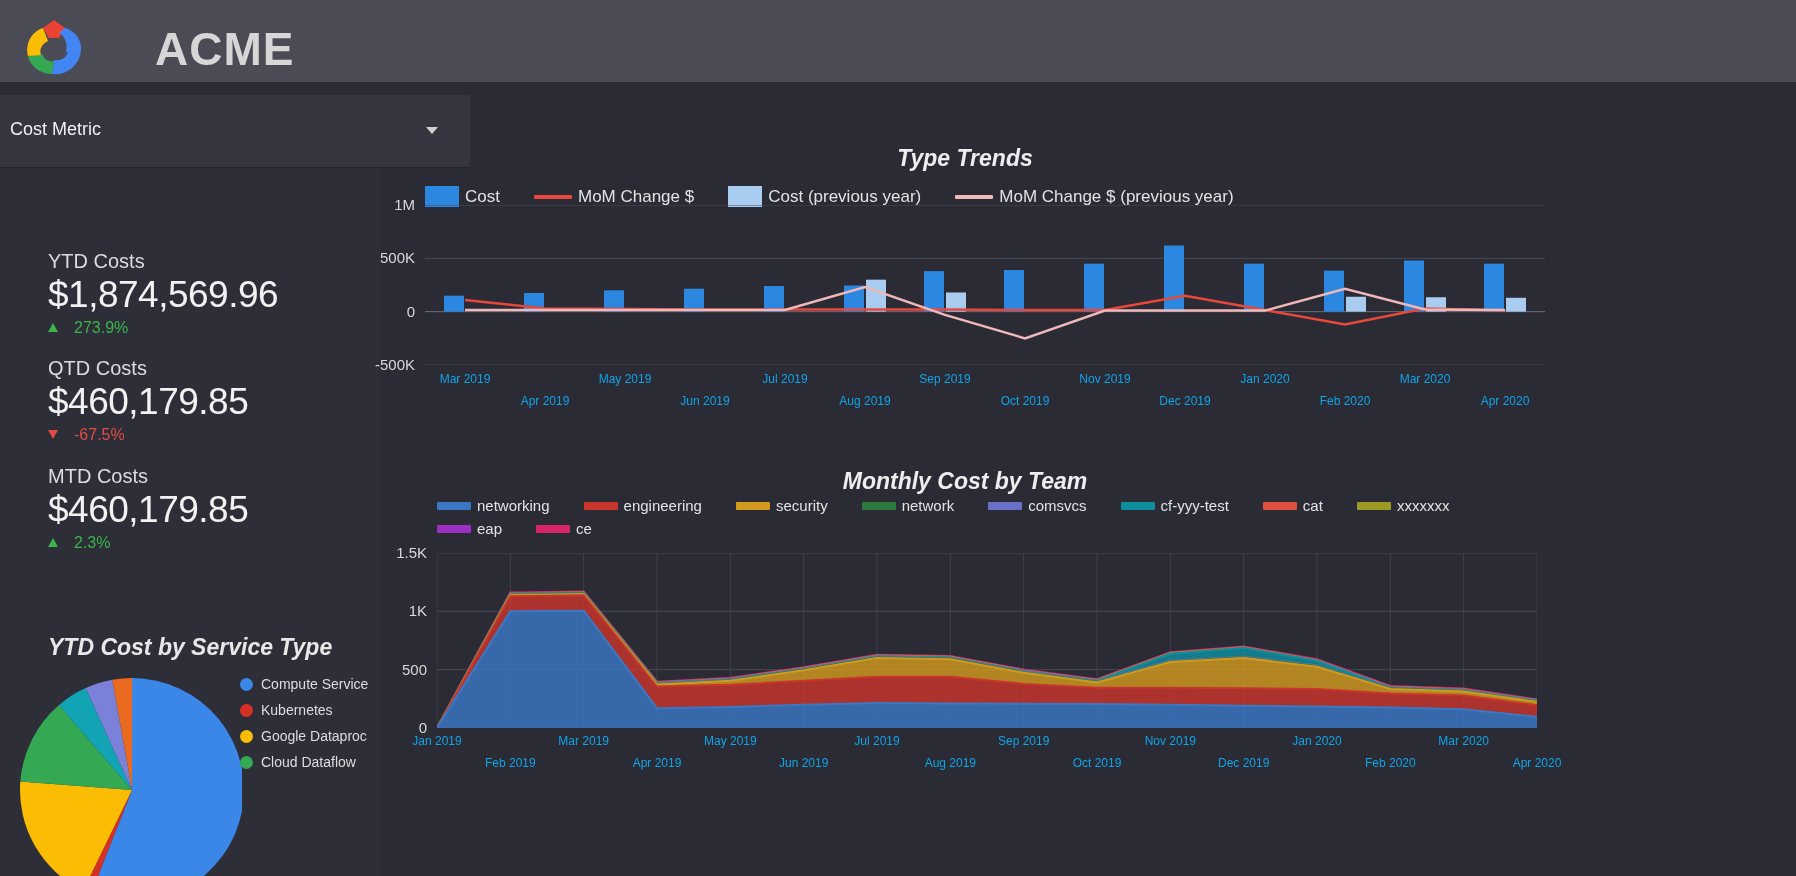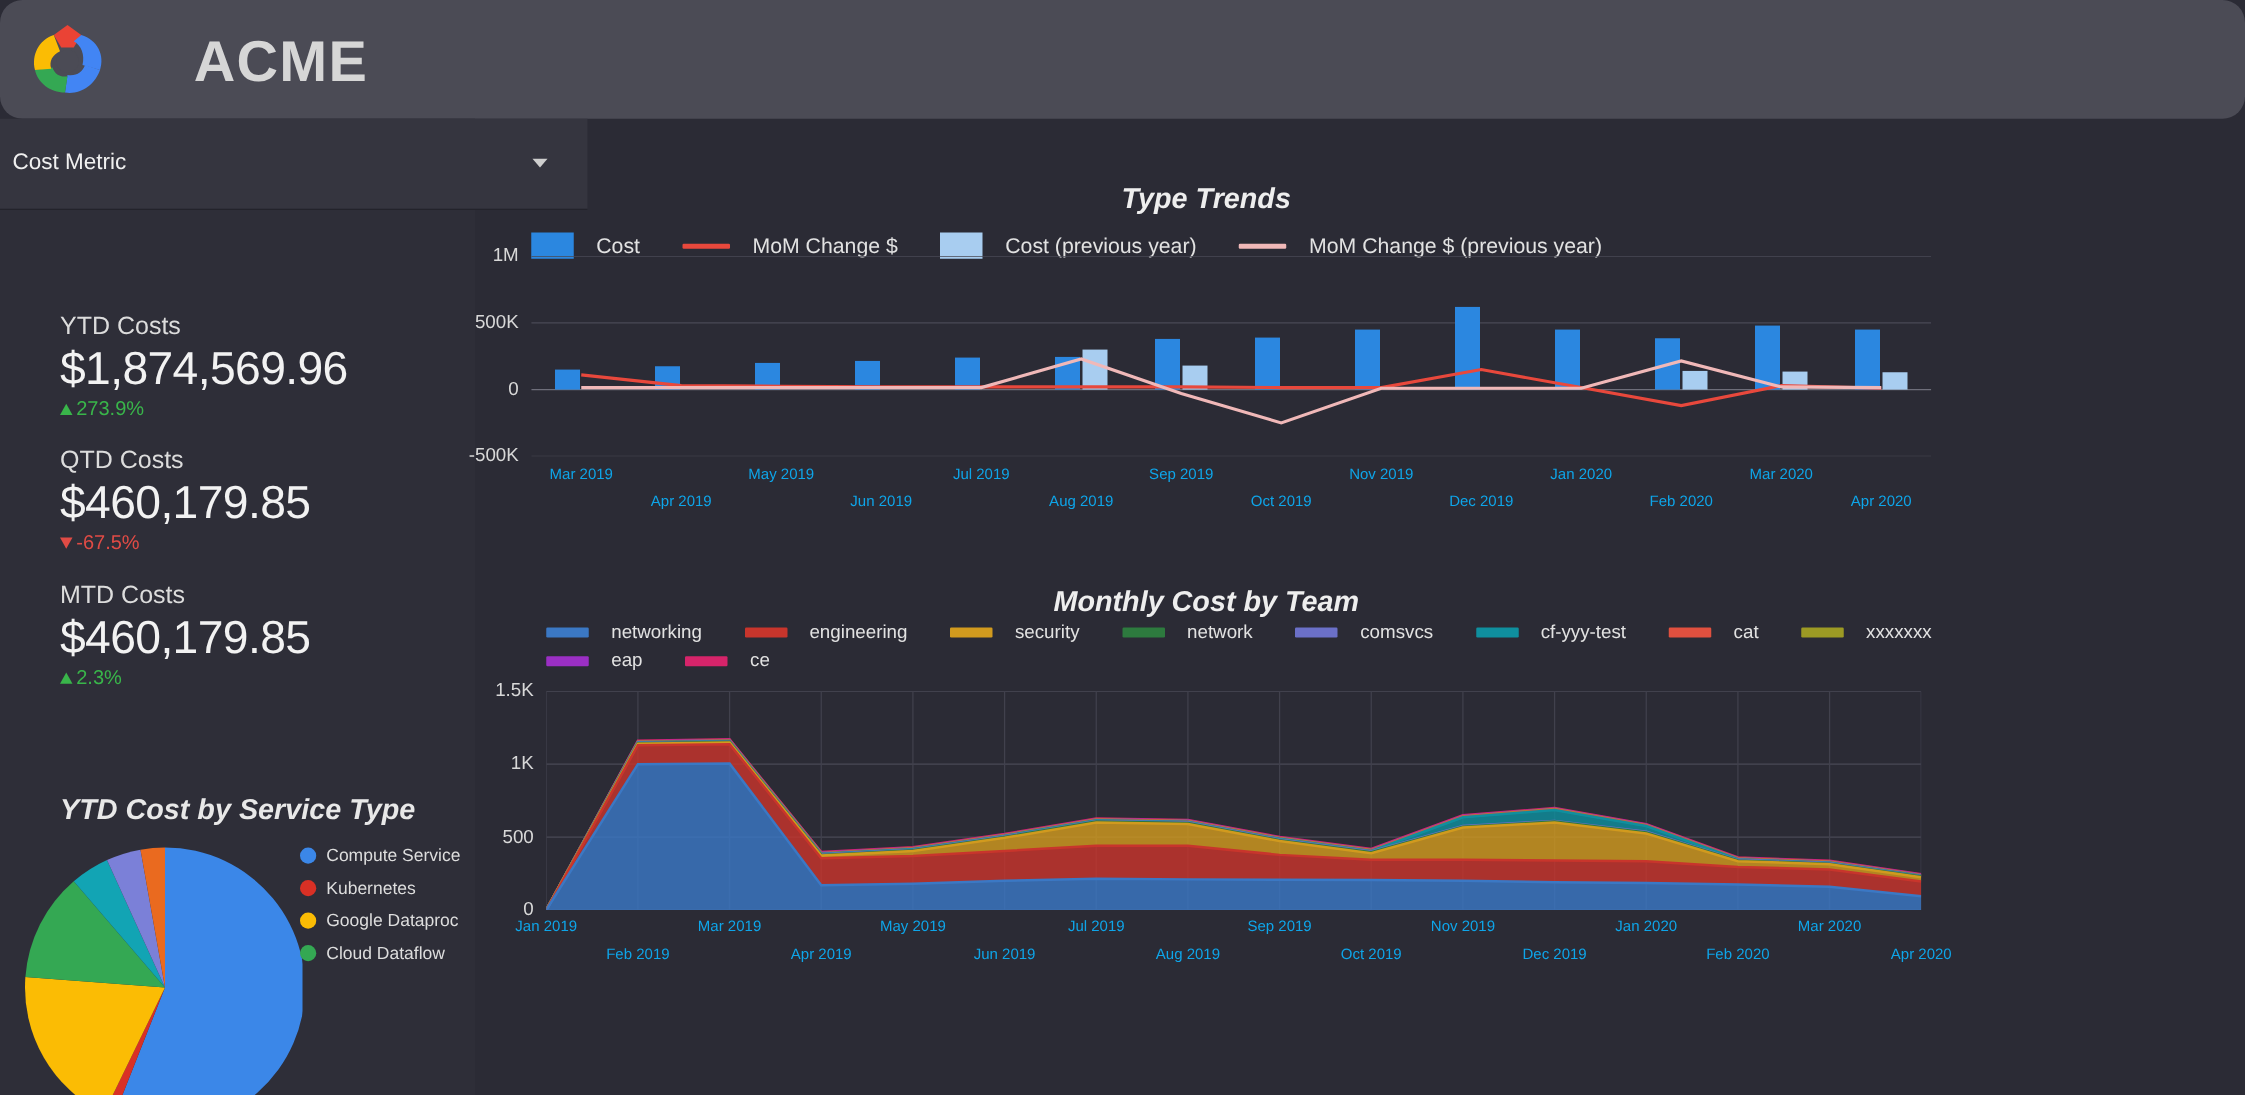--- a/index.html
+++ b/index.html
@@ -7,23 +7,22 @@
     width:1796px; height:876px;
     background:#2b2b35;
     font-family:"Liberation Sans", sans-serif;
     overflow:hidden;
     color:#e8e8e8;
   }
   #app { position:relative; width:1796px; height:876px; }
 
   
   .header {
-    position:absolute; left:0; top:0; width:1796px; height:95px;
+    position:absolute; left:0; top:0; width:1796px; height:82px;
     background:#4b4b55;
-    border-radius:18px;
   }
   .logo { position:absolute; left:18px; top:16px; width:72px; height:64px; }
   .brand {
     position:absolute; left:155px; top:22px;
     font-size:46px; font-weight:bold; color:#d6d6d6;
     letter-spacing:1px;
   }
   .page-title {
     position:absolute; left:0; top:22px; width:1530px;
     text-align:center;
@@ -48,21 +47,21 @@
     position:absolute; right:32px; top:32px;
     width:0;height:0;
     border-left:6px solid transparent;
     border-right:6px solid transparent;
     border-top:7px solid #cfcfcf;
   }
 
   .kpi { position:absolute; left:48px; }
   .kpi-label { font-size:20px; color:#dcdcdc; margin-bottom:2px; }
   .kpi-value { font-size:37px; color:#f2f2f2; letter-spacing:-0.5px; line-height:1.08; }
-  .kpi-delta { font-size:16px; margin-top:4px; display:flex; align-items:center; gap:3px; }
+  .kpi-delta { font-size:16px; margin-top:4px; display:flex; align-items:center; gap:16px; }
   .arrow-up {
     width:0;height:0;
     border-left:5px solid transparent;
     border-right:5px solid transparent;
     border-bottom:9px solid #39b54a;
   }
   .arrow-down {
     width:0;height:0;
     border-left:5px solid transparent;
     border-right:5px solid transparent;
@@ -78,21 +77,21 @@
   .pie-legend-row { display:flex; align-items:center; gap:8px; margin-bottom:10px; }
   .pie-dot { width:13px; height:13px; border-radius:50%; flex:none; }
   .pie-legend-label { font-size:14px; color:#dddddd; white-space:nowrap; }
 
   
   .chart-title {
     position:absolute; text-align:center; width:1140px;
     font-size:23px; font-weight:bold; font-style:italic; color:#eeeeee;
   }
   .legend-row { position:absolute; display:flex; align-items:center; }
-  .legend-item { display:flex; align-items:center; gap:18px; margin-right:34px; }
+  .legend-item { display:flex; align-items:center; gap:6px; margin-right:34px; }
   .legend-swatch-bar { width:34px; height:21px; flex:none; }
   .legend-swatch-line { width:38px; height:4px; flex:none; border-radius:1px; }
   .legend-swatch-area { width:34px; height:8px; flex:none; border-radius:1px; }
   .legend-text { font-size:17px; color:#e2e2e2; white-space:nowrap; }
   .legend-text-sm { font-size:15px; color:#e2e2e2; white-space:nowrap; }
 
   .axis-label {
     position:absolute; font-size:15px; color:#d8d8d8;
     text-align:right; white-space:nowrap;
   }

